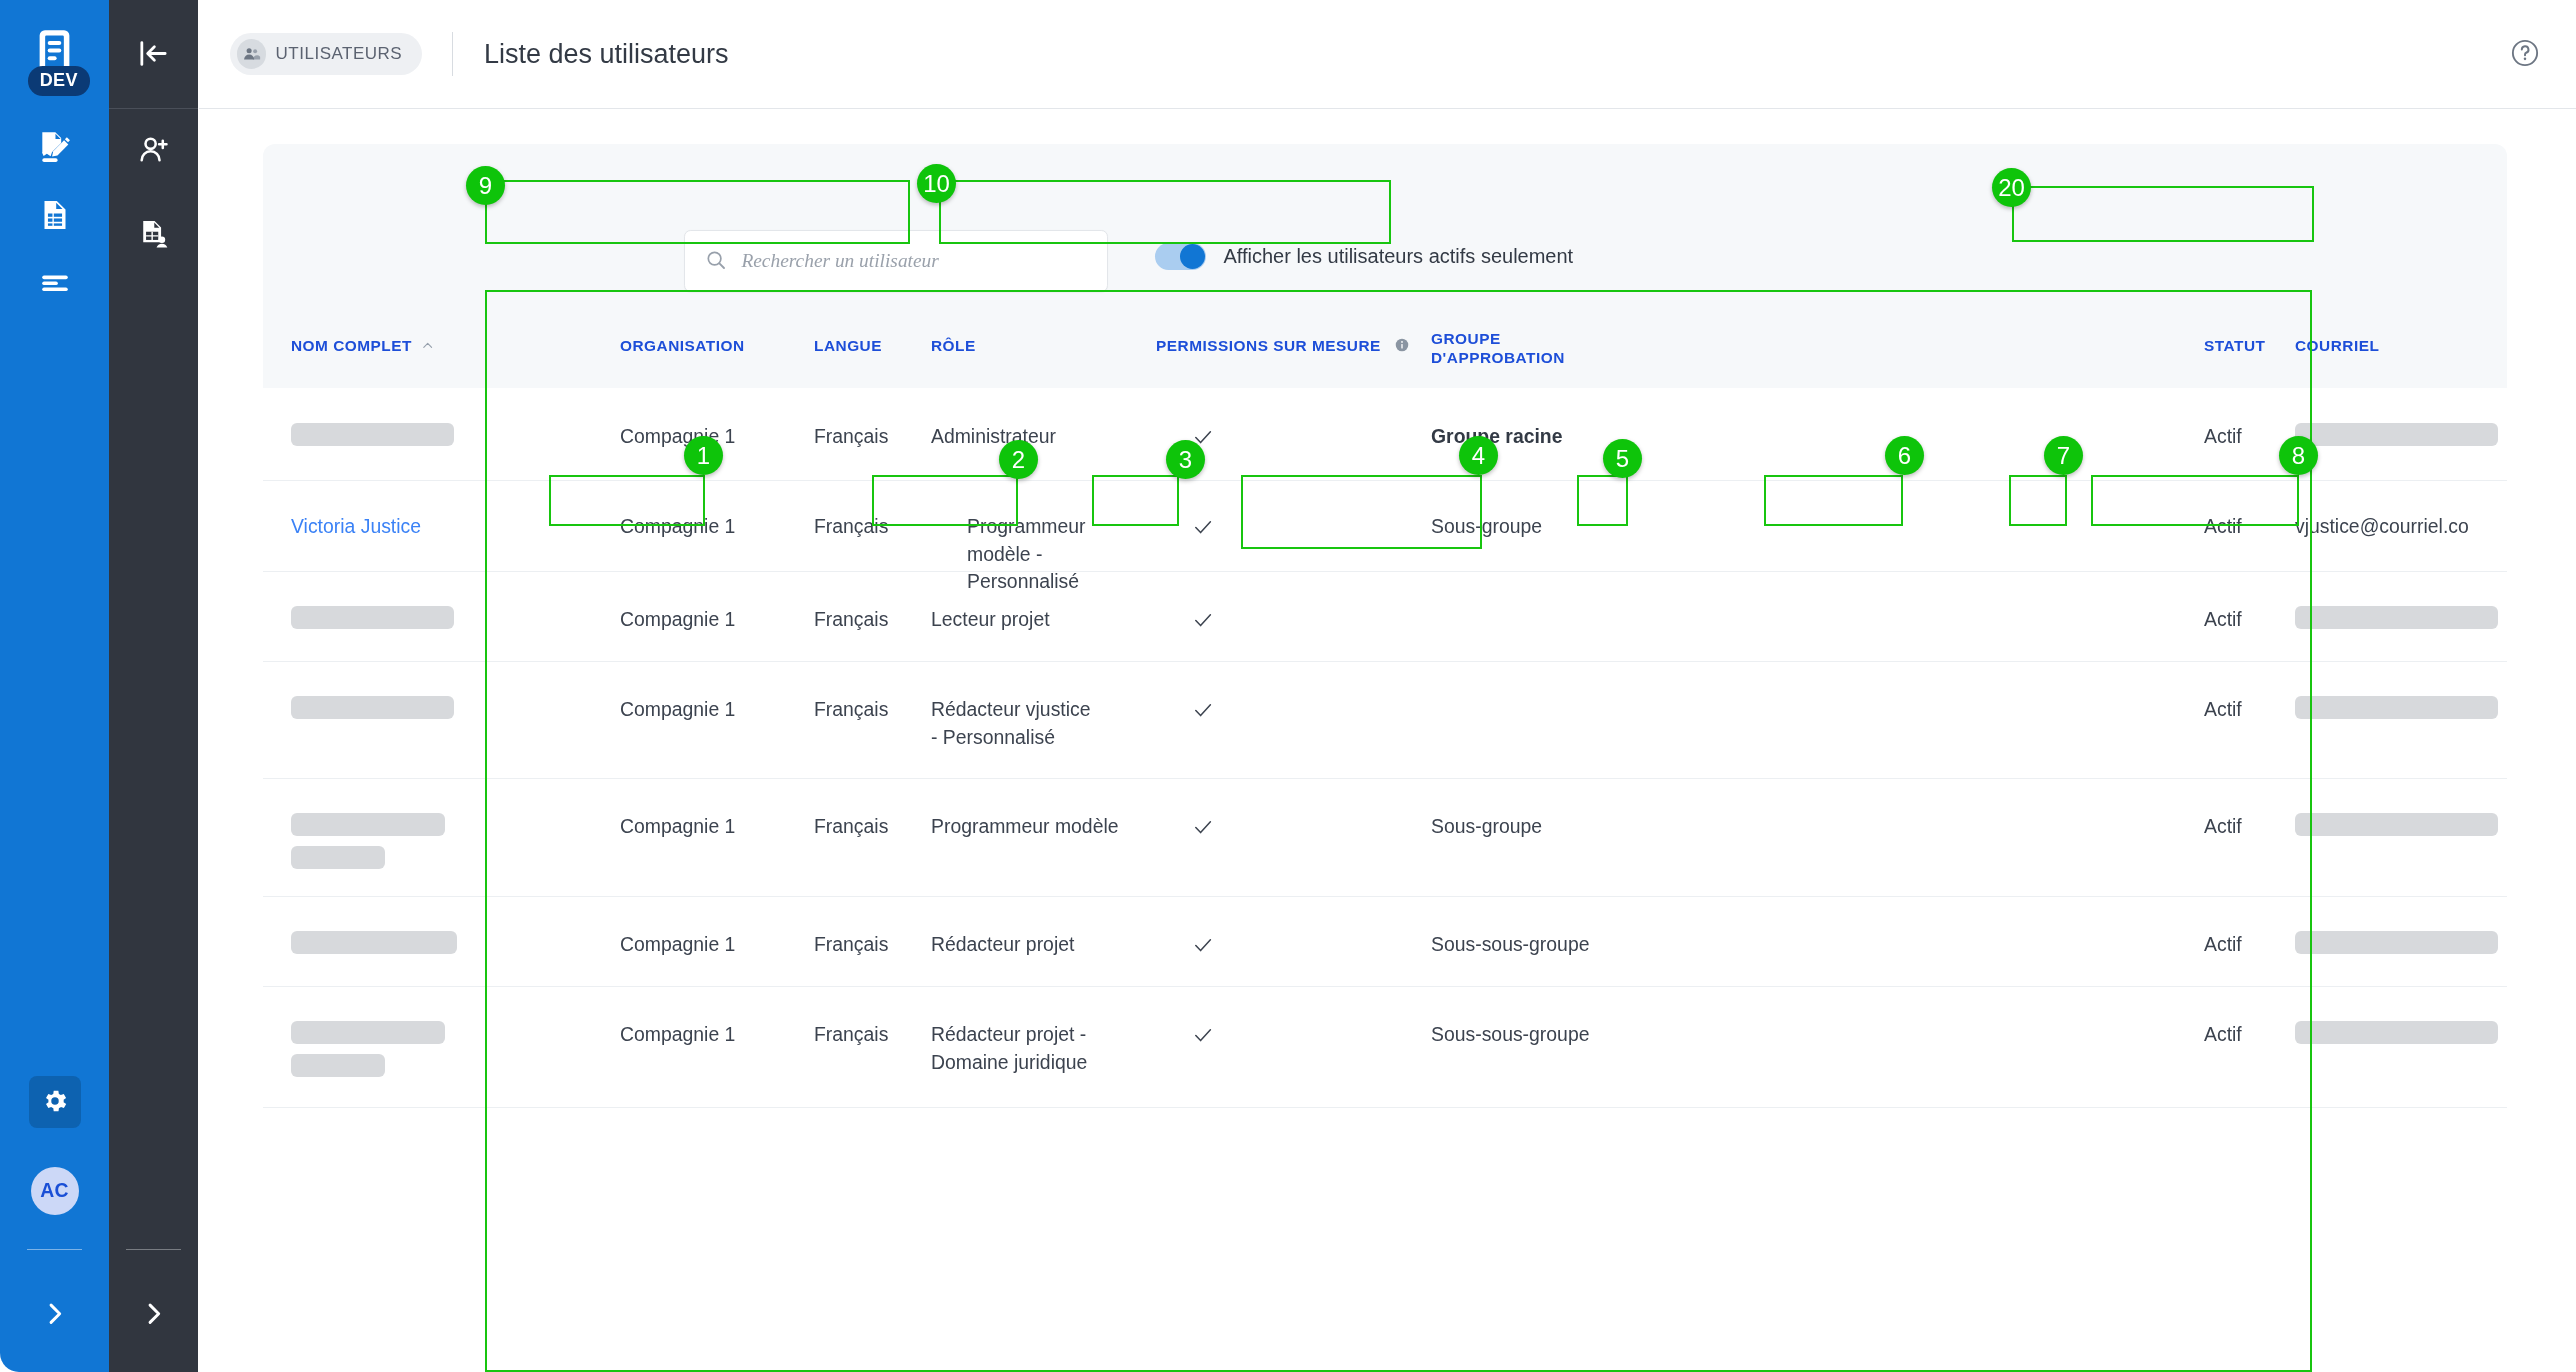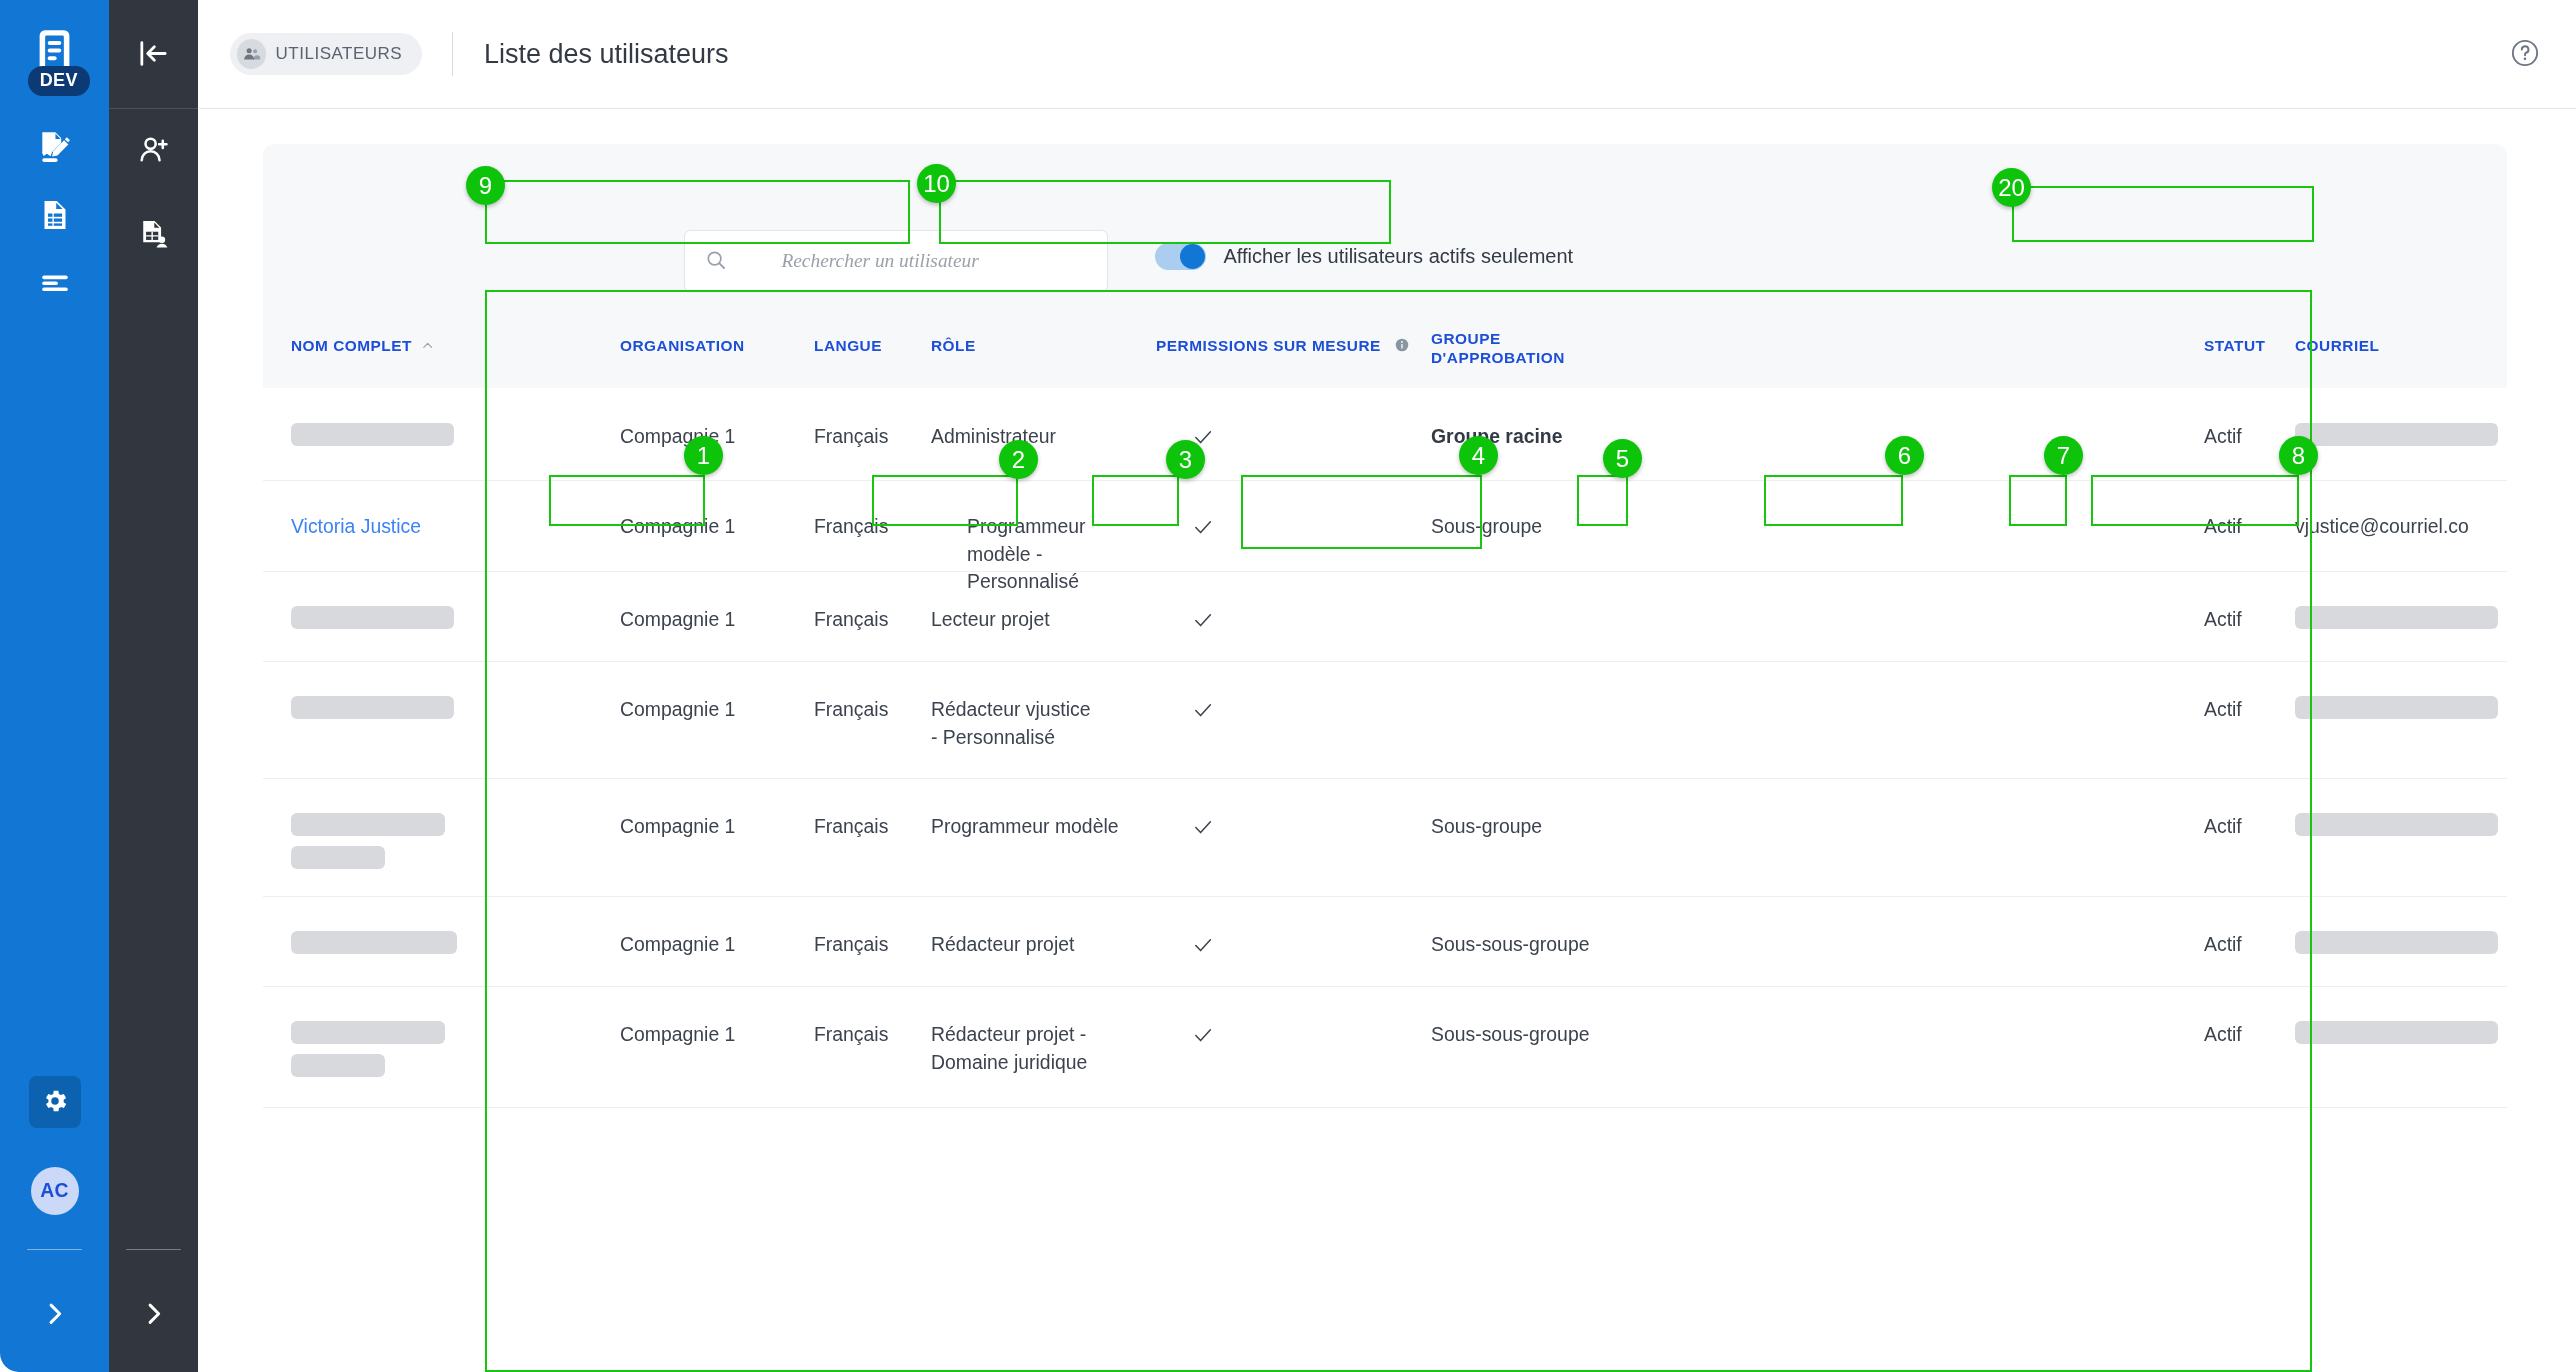--- a/index.html
+++ b/index.html
@@ -72,21 +72,21 @@
     background:#f6f8fa; border-radius: 12px 12px 0 0;
   }
 
   
   .search-box {
     position:absolute; left:421px; top:86px; width:424px; height:62px;
     background:#fff; border:0.7px solid #e3e6ea; border-radius:6.7px;
     display:flex; align-items:center; gap:13.4px; padding-left:19px;
     box-shadow: 0 0.7px 1.3px rgba(0,0,0,.04);
   }
-  .search-ph { font-size:19.4px; color:#9aa1ab; font-style: italic; font-family:"Liberation Serif", serif;margin-left:40px;}
+  .search-ph { font-size:19.4px; color:#9aa1ab; font-style: italic; font-family:"Liberation Serif", serif;}
 
   
   .toggle-row { position:absolute; left:892px; top:99px; display:flex; align-items:center; gap:17.4px; }
   .switch { width:51px; height:27px; border-radius:13.4px; background:#aacdf0; position:relative; }
   .switch .knob { position:absolute; right:0.7px; top:0.7px; width:25.5px; height:25.5px; border-radius:50%;
                   background:#1176d4; }
   .toggle-label { font-size:20px; color:#333a45; }
 
   
   .create-btn {

